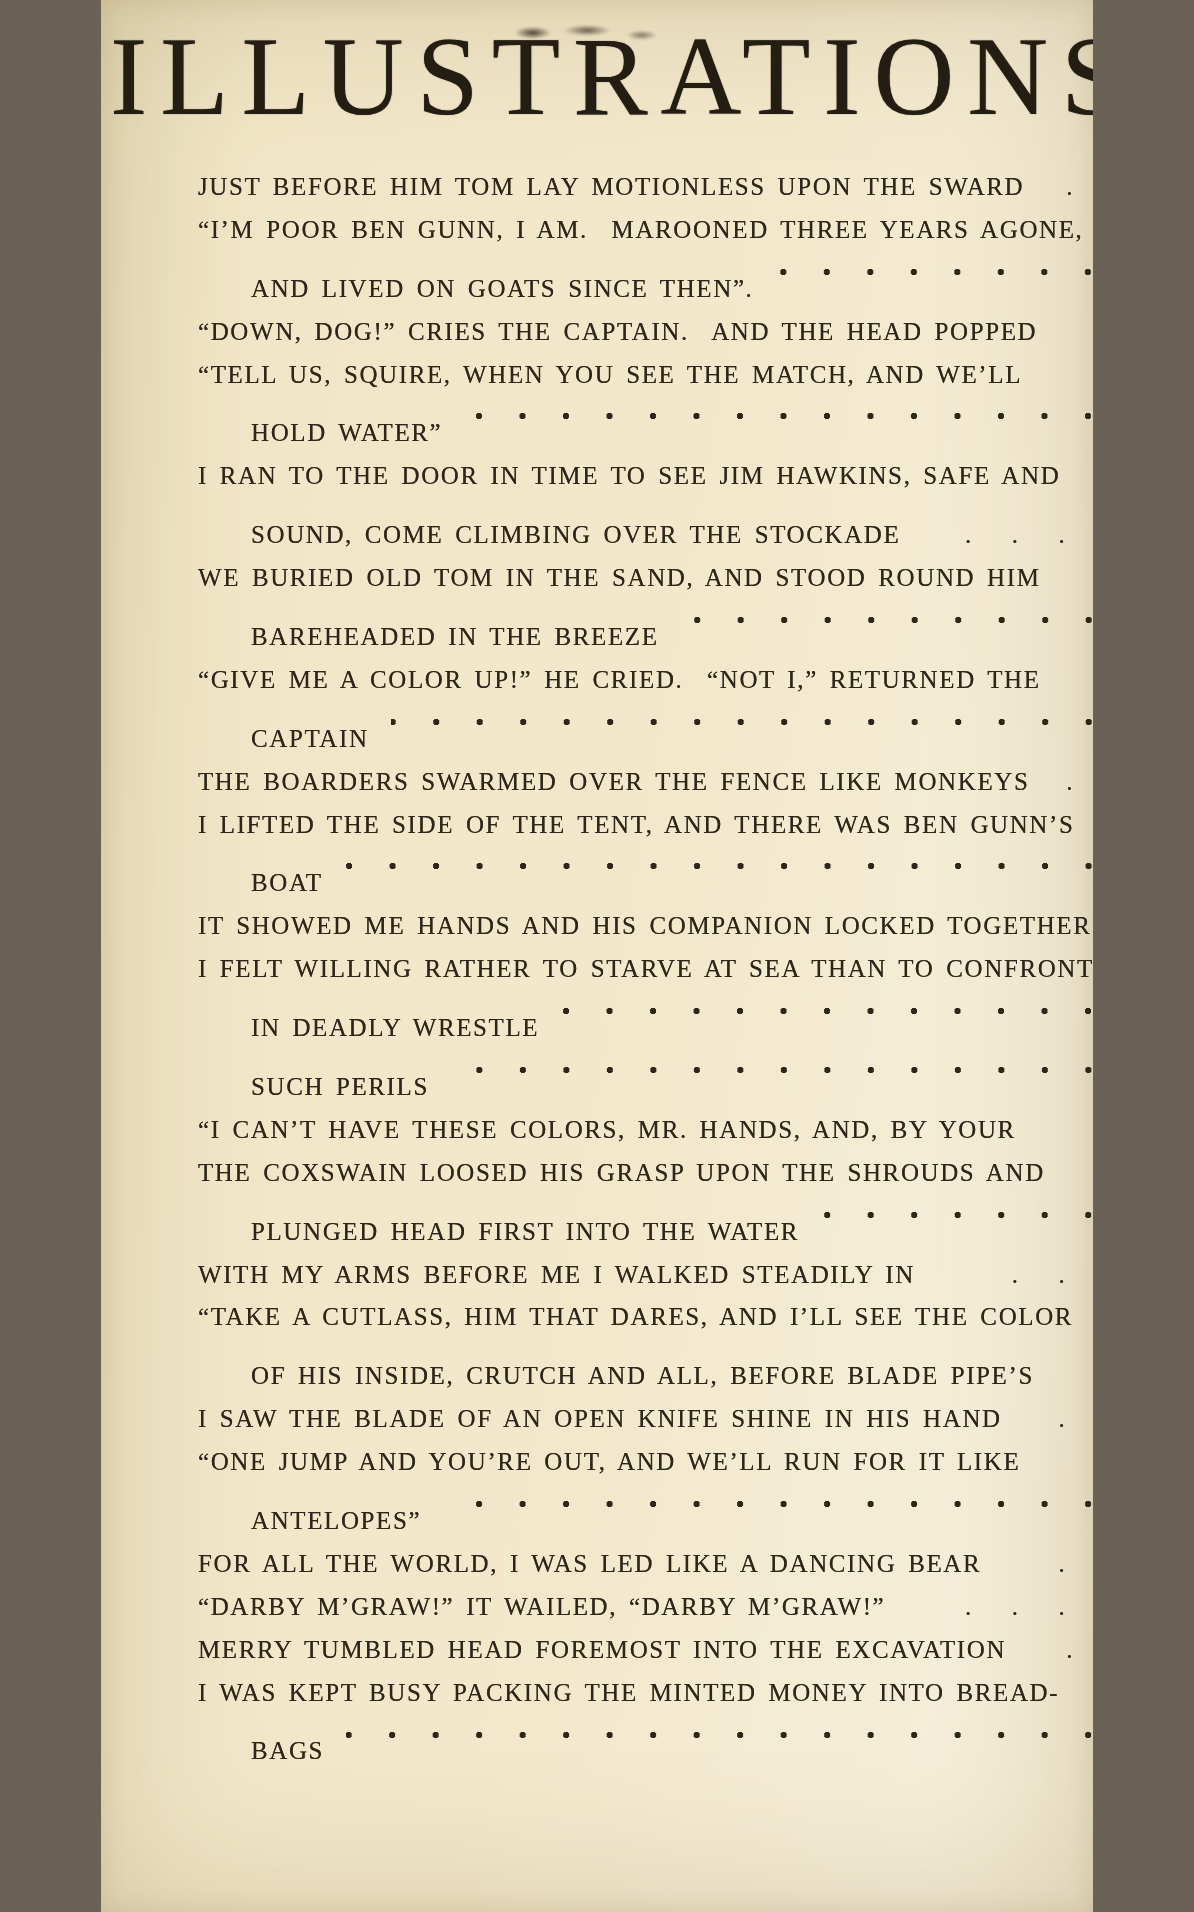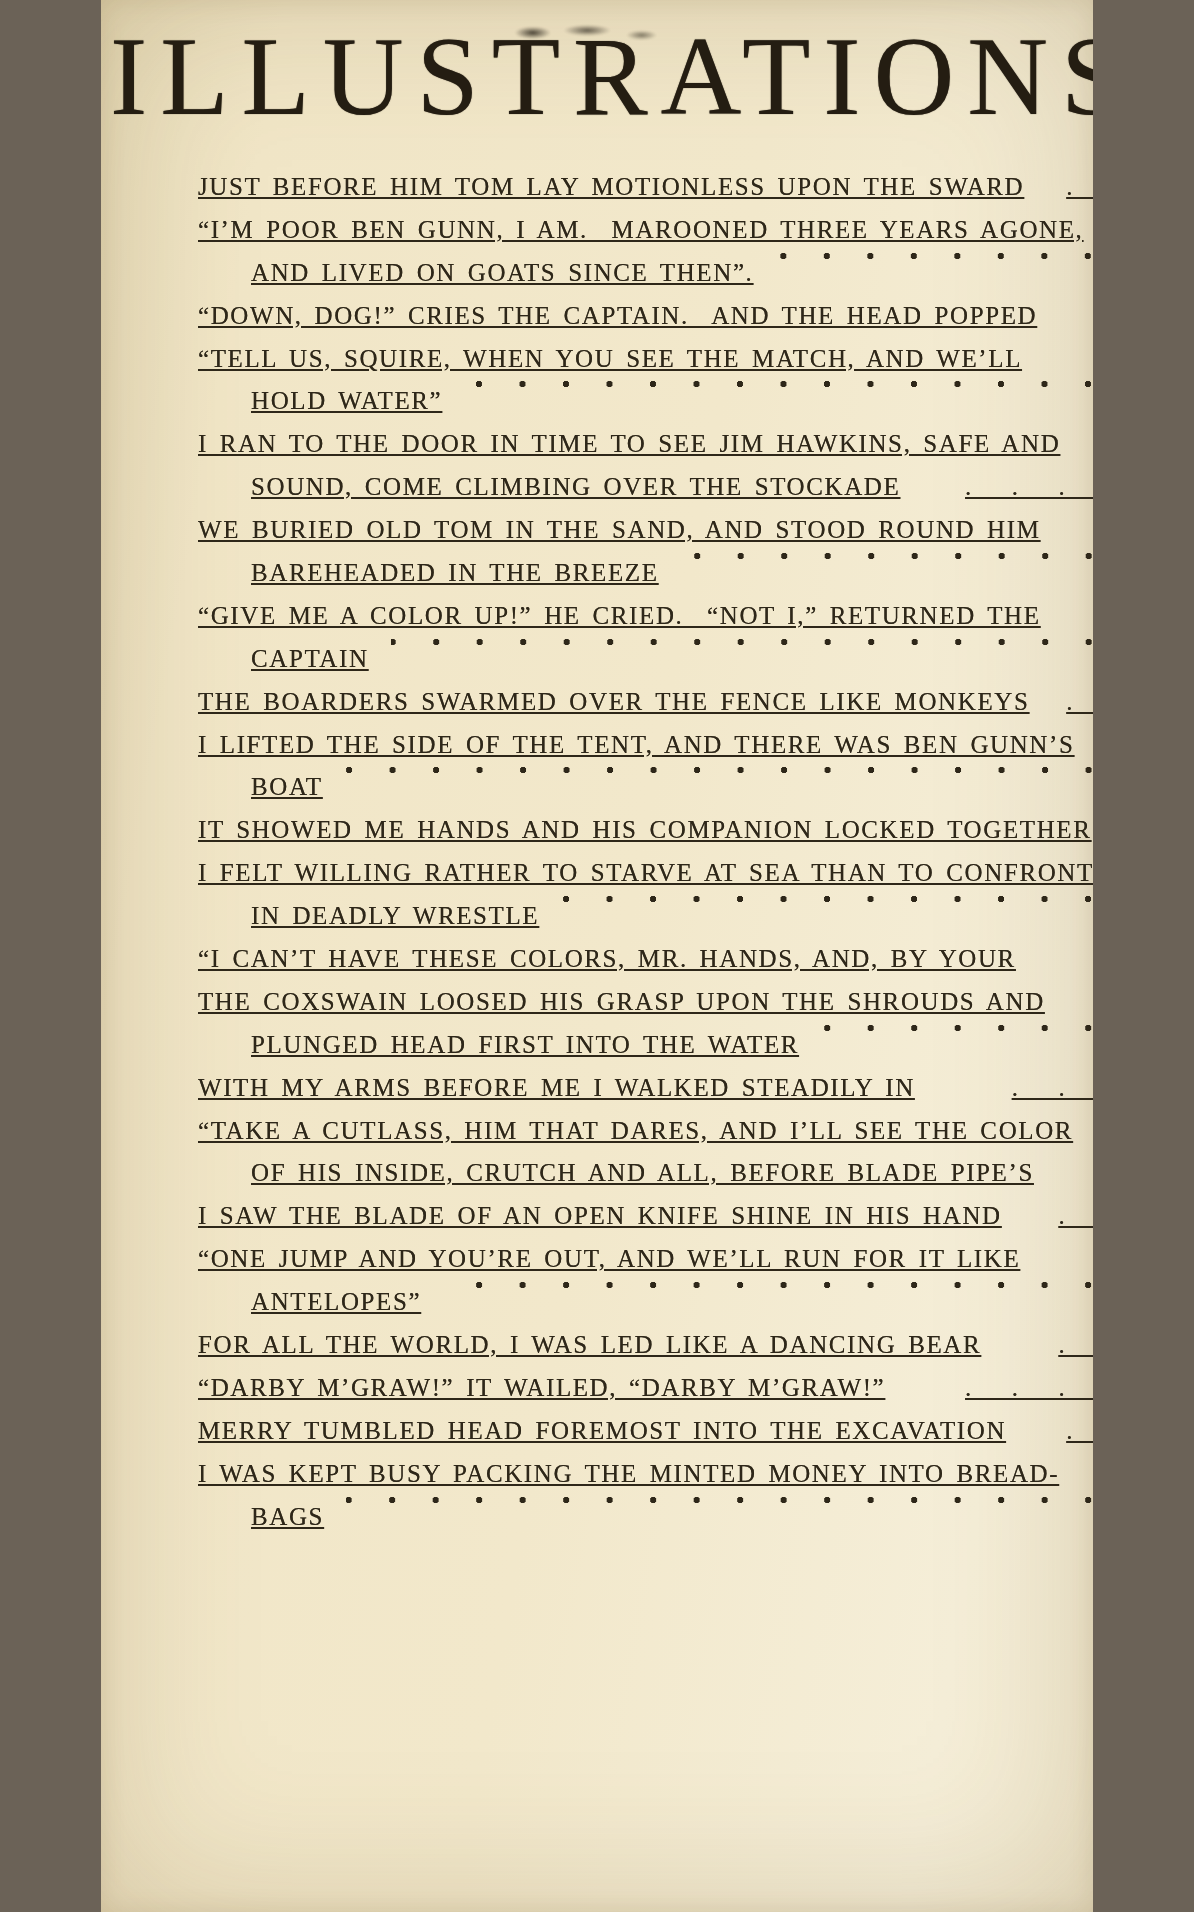--- a/index.html
+++ b/index.html
@@ -42,23 +42,22 @@
     letter-spacing:1.6px;
     word-spacing:4px;
     text-shadow:0 0 .6px rgba(46,39,25,.75);
   }
   .row{
     display:flex;
     align-items:flex-end;
     height:42.9px;
     line-height:42.9px;
     white-space:nowrap;
-    text-decoration:underline;
   }
-  .row.indent{padding-left:53px;}
+  .row.indent{padding-left:53px;margin-top:16px;}
   .t{white-space:pre;flex:0 0 auto;}
   .leader{
     flex:1 1 auto;
     align-self:baseline;
     height:8px;
     margin-left:22px;
     background-image:radial-gradient(circle 3.2px at 50% 50%, var(--ink,#2e2719) 97%, rgba(0,0,0,0) 100%);
     background-size:43.5px 8px;
     background-repeat:repeat-x;
     background-position:right 3px center;
@@ -133,20 +132,24 @@
       <div class="row">
         <span class="t">IT SHOWED ME HANDS AND HIS COMPANION LOCKED TOGETHER</span>
       </div>
       <div class="row">
         <span class="t">I FELT WILLING RATHER TO STARVE AT SEA THAN TO CONFRONT</span>
       </div>
       <div class="row indent">
         <span class="t">IN DEADLY WRESTLE</span>
         <span class="leader"></span>
       </div>
+      <div class="row indent">
+        <span class="t">SUCH PERILS</span>
+        <span class="leader"></span>
+      </div>
       <div class="row">
         <span class="t">“I CAN’T HAVE THESE COLORS, MR. HANDS, AND, BY YOUR</span>
       </div>
       <div class="row">
         <span class="t">THE COXSWAIN LOOSED HIS GRASP UPON THE SHROUDS AND</span>
       </div>
       <div class="row indent">
         <span class="t">PLUNGED HEAD FIRST INTO THE WATER</span>
         <span class="leader"></span>
       </div>

